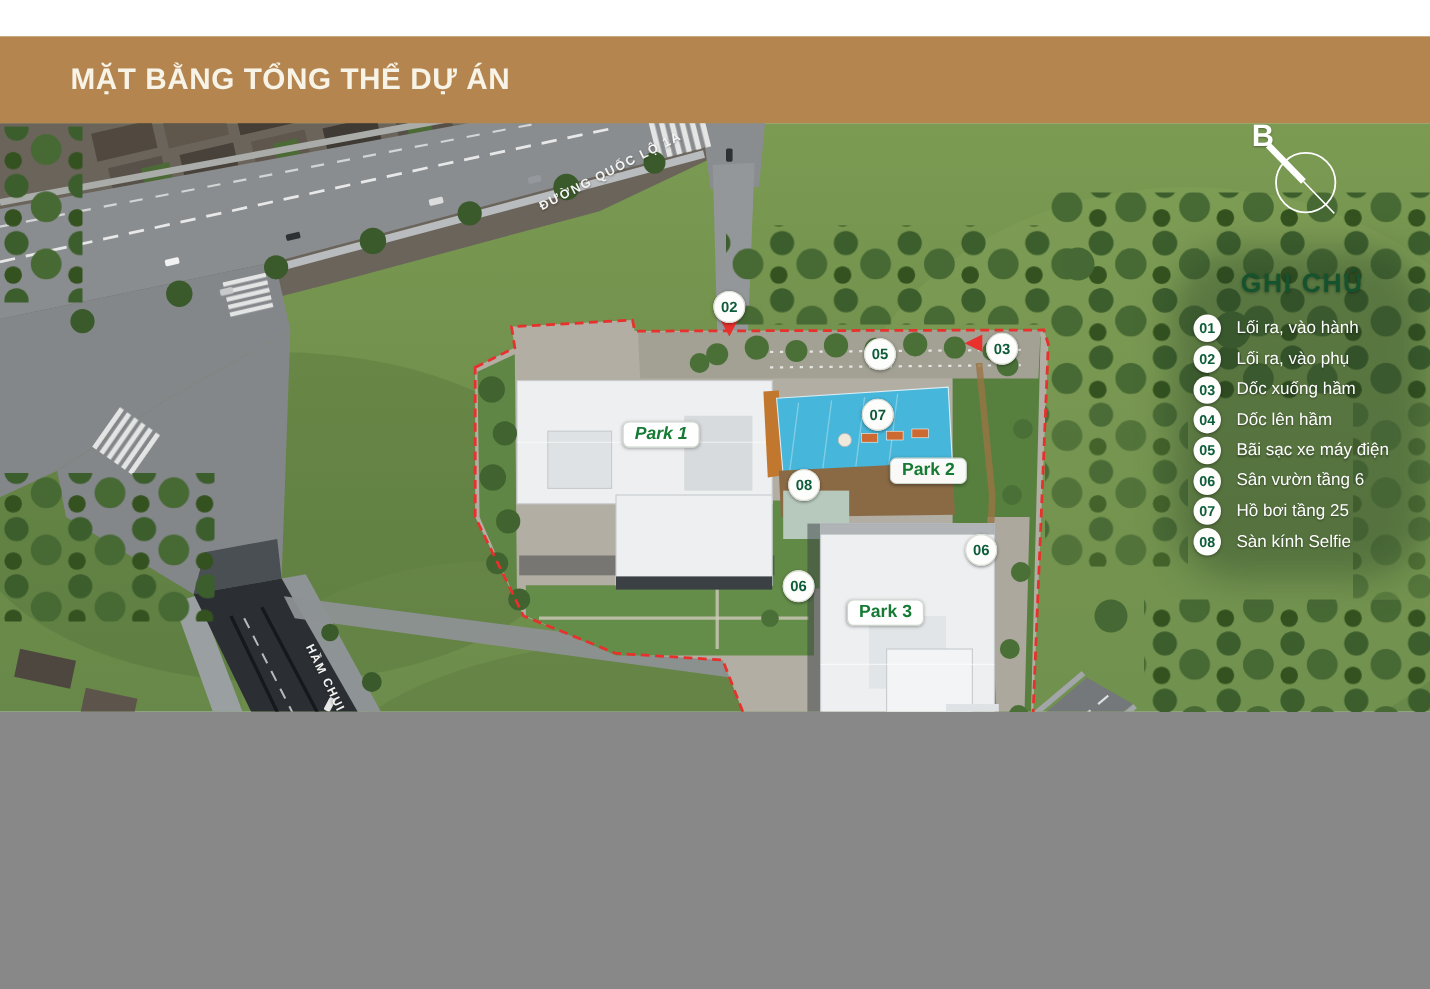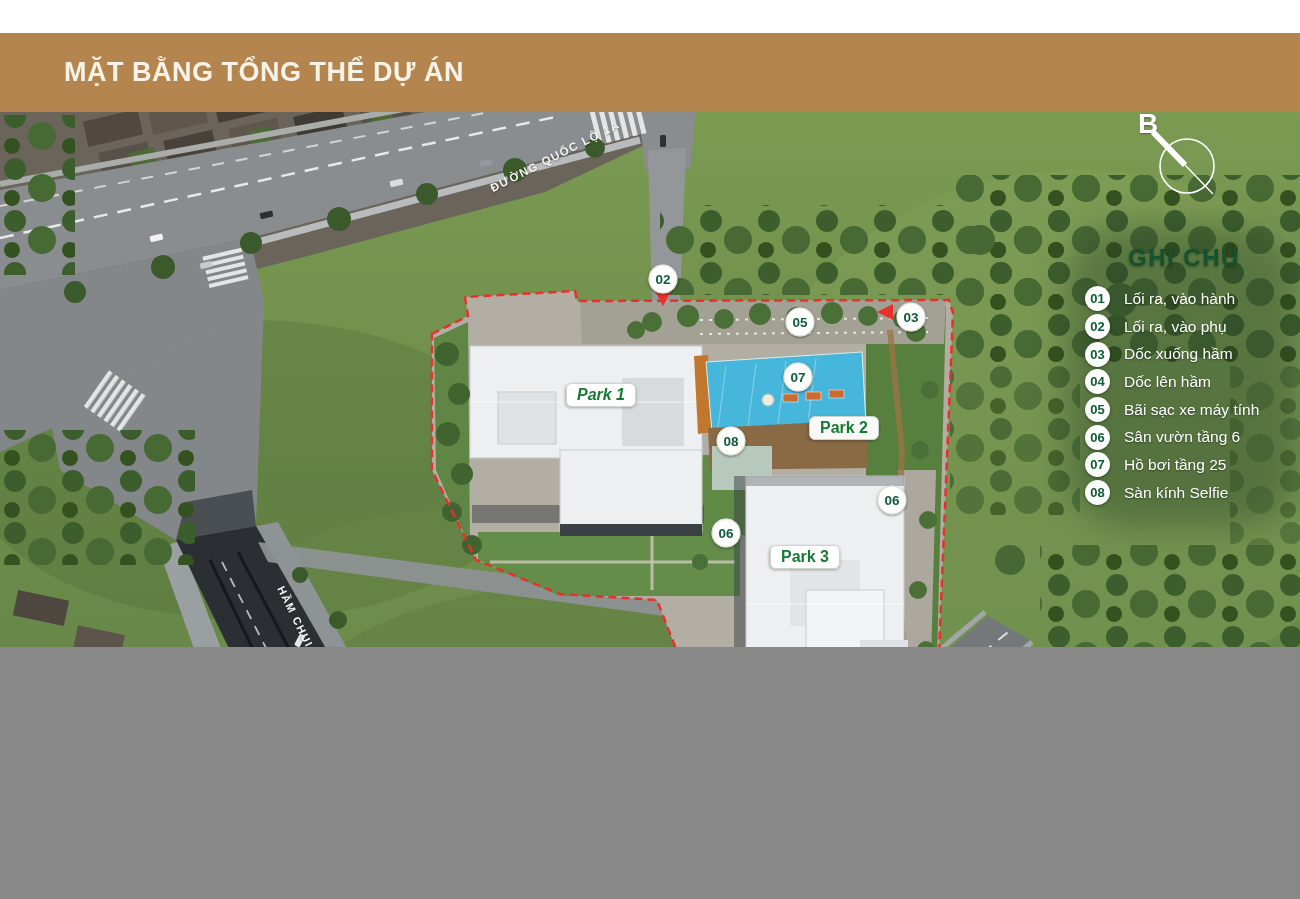--- a/index.html
+++ b/index.html
@@ -401,21 +401,21 @@
     <div class="legend-row">
       <span class="badge">03</span>
       <span class="legend-label">Dốc xuống hầm</span>
     </div>
     <div class="legend-row">
       <span class="badge">04</span>
       <span class="legend-label">Dốc lên hầm</span>
     </div>
     <div class="legend-row">
       <span class="badge">05</span>
-      <span class="legend-label">Bãi sạc xe máy tính</span>
+      <span class="legend-label">Bãi sạc xe máy điện</span>
     </div>
     <div class="legend-row">
       <span class="badge">06</span>
       <span class="legend-label">Sân vườn tầng 6</span>
     </div>
     <div class="legend-row">
       <span class="badge">07</span>
       <span class="legend-label">Hồ bơi tầng 25</span>
     </div>
     <div class="legend-row">

